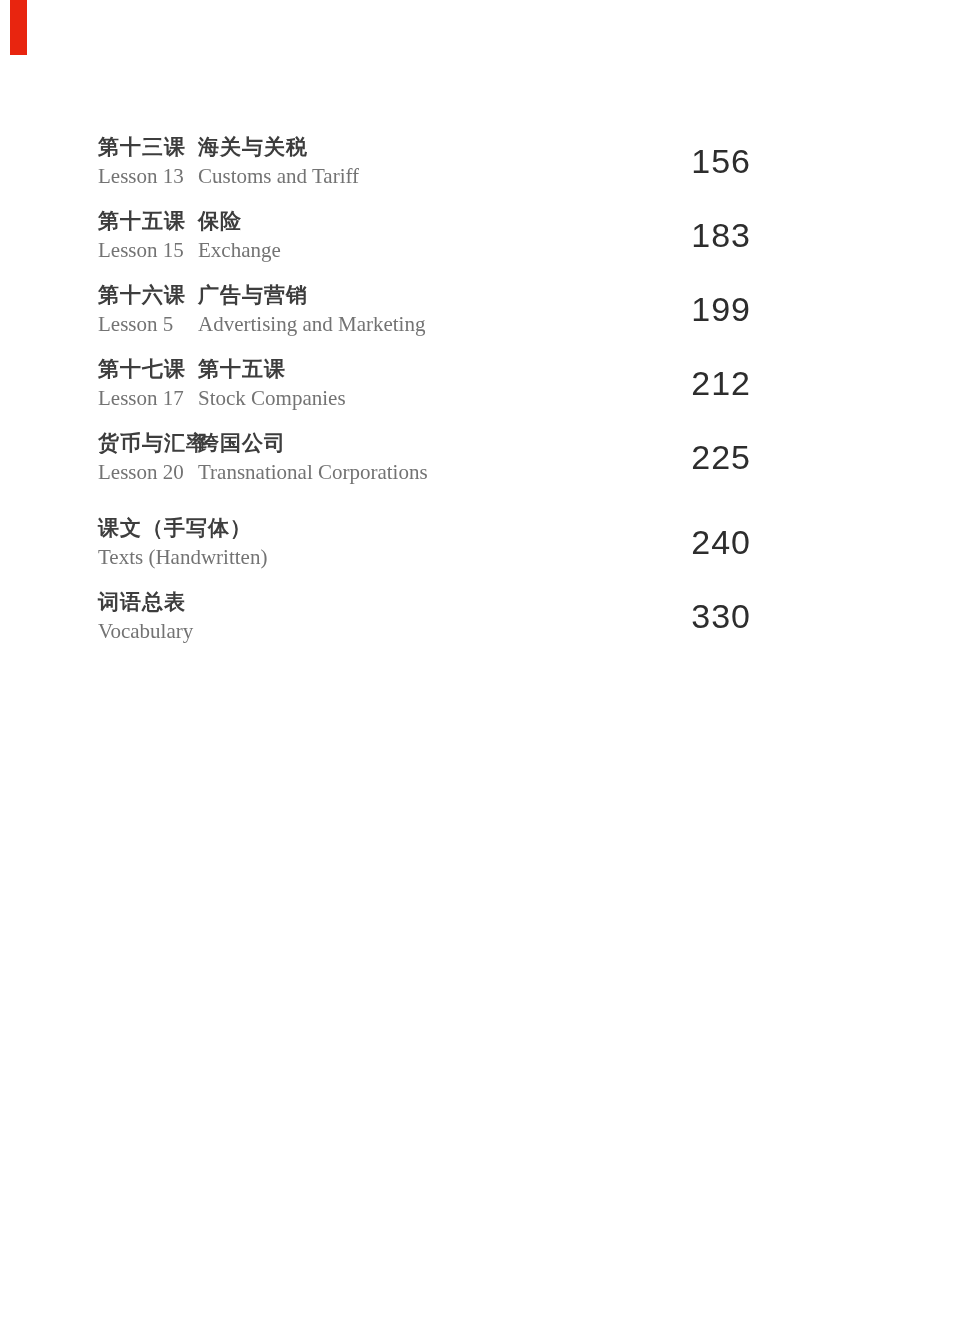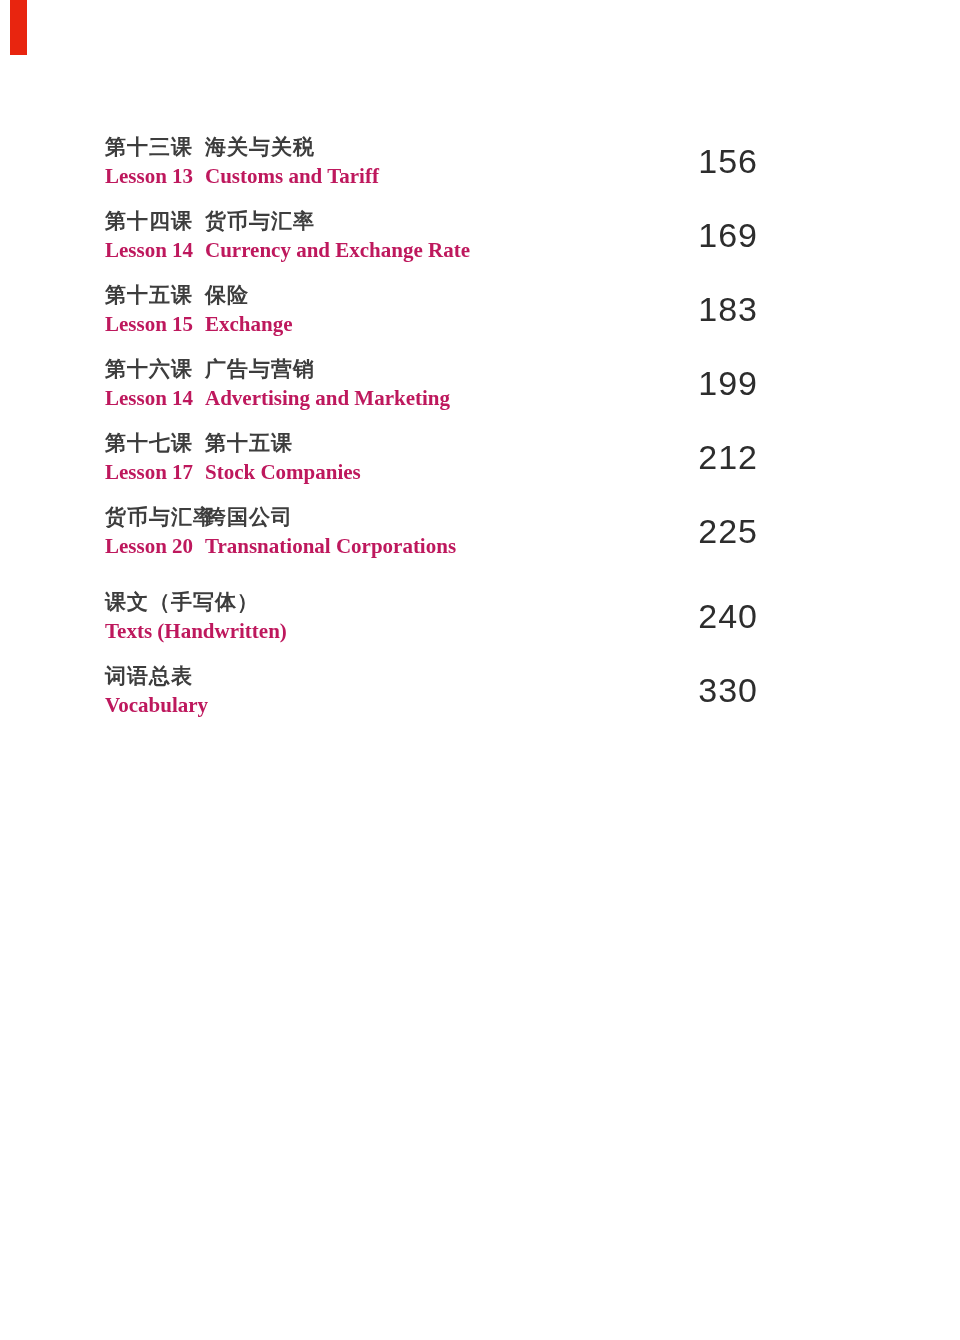--- a/index.html
+++ b/index.html
@@ -18,21 +18,21 @@
   .red-marker {
     position: absolute;
     left: 10px;
     top: 0;
     width: 17px;
     height: 55px;
     background: #e8250f;
   }
   .toc {
     position: absolute;
-    left: 105px;
+    left: 98px;
     top: 133px;
     width: 653px; 
   }
   .entry {
     display: flex;
     justify-content: space-between;
     align-items: center;
     margin-bottom: 17px;
   }
   .entry-main {
@@ -48,22 +48,22 @@
     line-height: 28px;
     font-weight: 600;
     color: #3d3d3d;
     letter-spacing: 1px;
     white-space: nowrap;
   }
   .en {
     font-family: "Liberation Serif", serif;
     font-size: 21px;
     line-height: 27px;
-    font-weight: 700;
-    color: #be185d;
+    font-weight: 400;
+    color: #737373;
     white-space: nowrap;
   }
   .section .zh { display: block; }
   .section .en { display: block; margin-top: 2px; }
   .pagenum {
     font-size: 34px;
     color: #2d2d2d;
     letter-spacing: 1px;
     flex: none;
     padding-left: 20px;
@@ -84,45 +84,36 @@
     <div class="entry">
       <div class="entry-main">
         <span class="zh">第十三课</span>
         <span class="zh">海关与关税</span>
         <span class="en">Lesson 13</span>
         <span class="en">Customs and Tariff</span>
       </div>
       <span class="pagenum">156</span>
     </div>
 
-    <div class="entry">
-      <div class="entry-main">
-        <span class="zh">第十四课</span>
-        <span class="zh">货币与汇率</span>
-        <span class="en">Lesson 14</span>
-        <span class="en">Currency and Exchange Rate</span>
-      </div>
-      <span class="pagenum">169</span>
-    </div>
 
     <div class="entry">
       <div class="entry-main">
         <span class="zh">第十五课</span>
         <span class="zh">保险</span>
         <span class="en">Lesson 15</span>
         <span class="en">Exchange</span>
       </div>
       <span class="pagenum">183</span>
     </div>
 
     <div class="entry">
       <div class="entry-main">
         <span class="zh">第十六课</span>
         <span class="zh">广告与营销</span>
-        <span class="en">Lesson 14</span>
+        <span class="en">Lesson 5</span>
         <span class="en">Advertising and Marketing</span>
       </div>
       <span class="pagenum">199</span>
     </div>
 
     <div class="entry">
       <div class="entry-main">
         <span class="zh">第十七课</span>
         <span class="zh">第十五课</span>
         <span class="en">Lesson 17</span>

